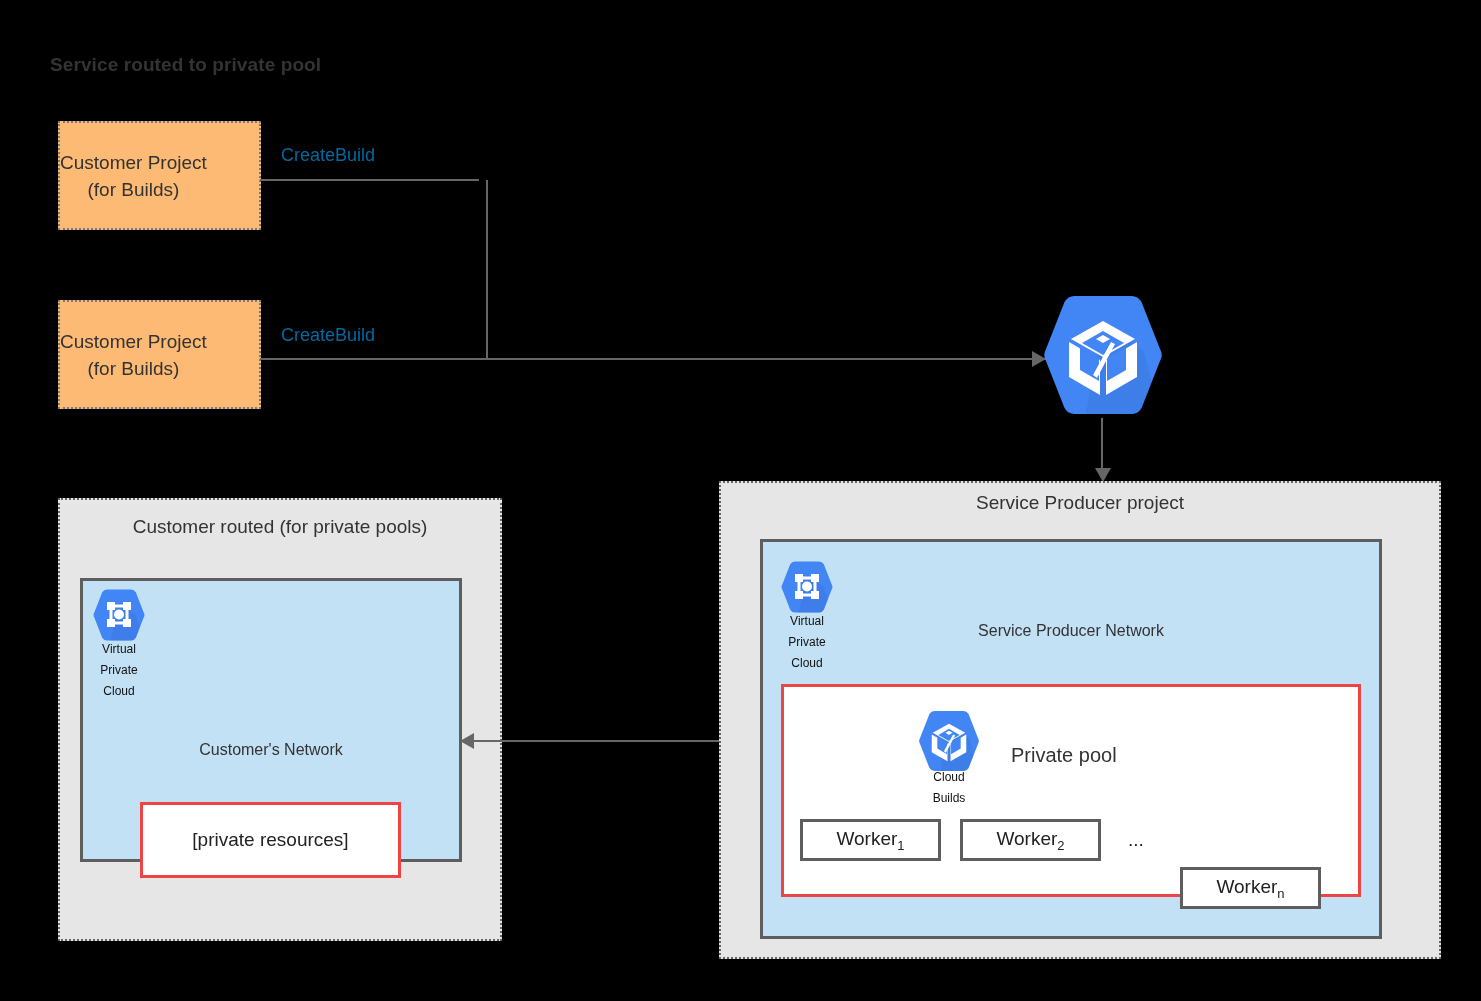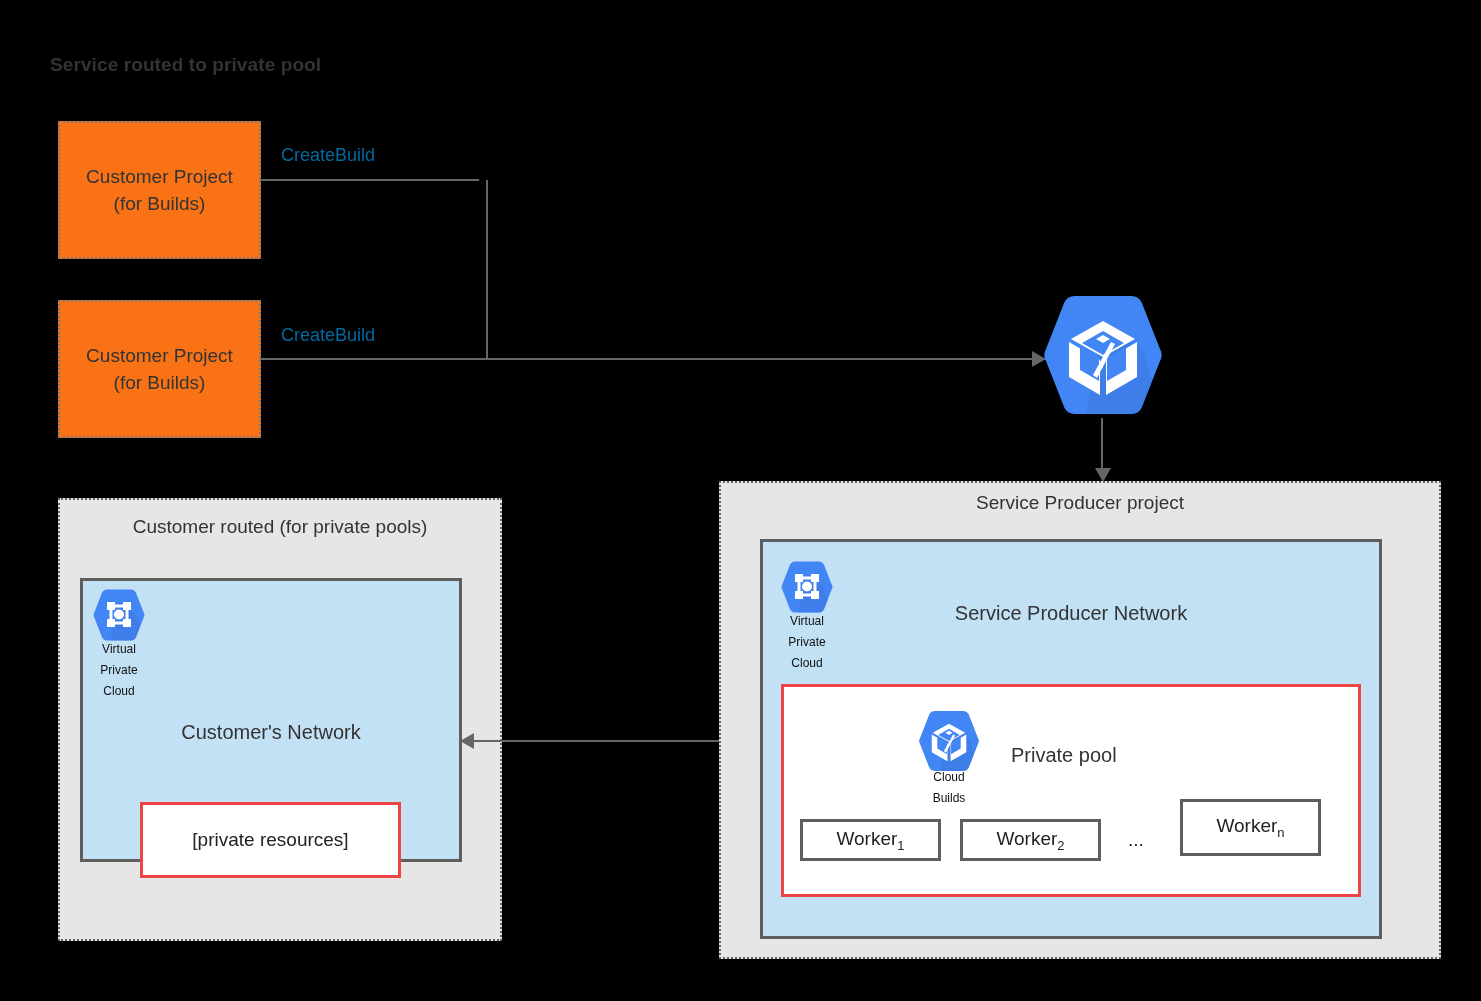--- a/index.html
+++ b/index.html
@@ -43,27 +43,27 @@
     right: 0;
     text-align: center;
     color: #333333;
     font-size: 19px;
   }
 
   
   .cust-build-box {
     position: absolute;
     width: 203px;
-    height: 138px;
-    background: #f97316;
+    height: 109px;
+    background: #fdba74;
     border: 2px dotted #7a7a7a;
     box-sizing: border-box;
     display: flex;
     align-items: center;
-    justify-content: center;
+    justify-content: flex-start;
     text-align: center;
     color: #333333;
     font-size: 19px;
     line-height: 27px;
   }
 
   
   .edge-label {
     position: absolute;
     color: #0369a1;
@@ -112,22 +112,23 @@
     position: absolute;
     background: #c2e1f5;
     border: 3px solid #5e5e5e;
     box-sizing: border-box;
   }
   .network-title {
     position: absolute;
     left: 0;
     right: 0;
     text-align: center;
-    font-size: 20px;
+    font-size: 16px;
     color: #333333;
+    margin-top: 20px;
   }
 
   
   .white-box {
     position: absolute;
     background: #ffffff;
     border: 3px solid #ef4444;
     box-sizing: border-box;
   }
   .worker-box {
@@ -347,17 +348,17 @@
   <div class="worker-box" style="left:800px; top:819px; width:141px; height:42px;">
     <span><span>Worker</span><sub>1</sub></span>
   </div>
 
   <div class="worker-box" style="left:960px; top:819px; width:141px; height:42px;">
     <span><span>Worker</span><sub>2</sub></span>
   </div>
 
   <div class="ellipsis" style="left:1128px; top:829px;">...</div>
 
-  <div class="worker-box" style="left:1180px; top:799px; width:141px; height:57px;">
+  <div class="worker-box" style="left:1180px; top:867px; width:141px; height:42px;">
     <span><span>Worker</span><sub>n</sub></span>
   </div>
 
 </div>
 
 </body></html>

